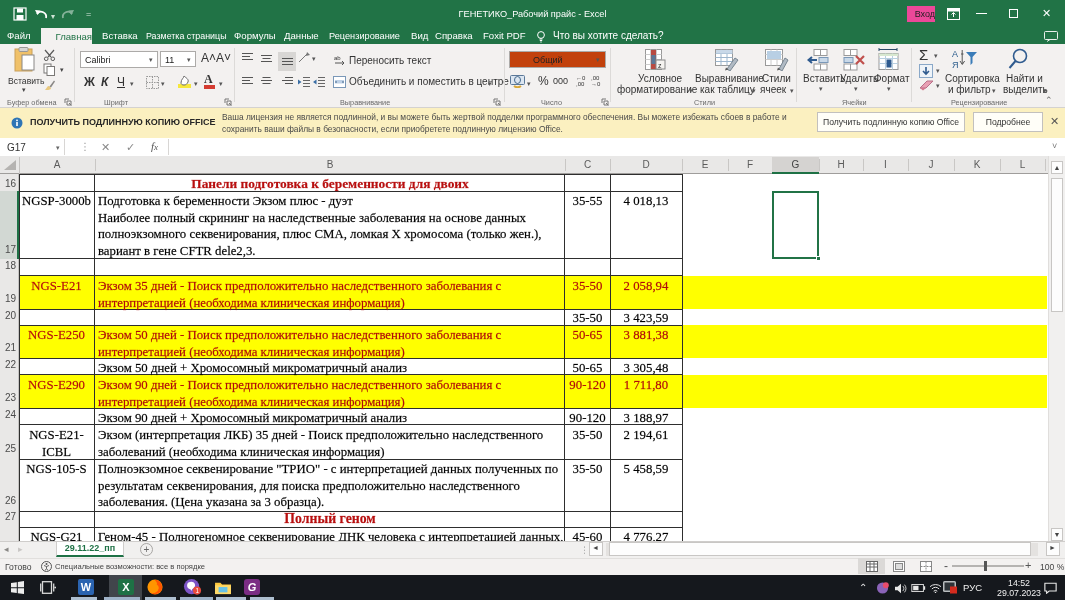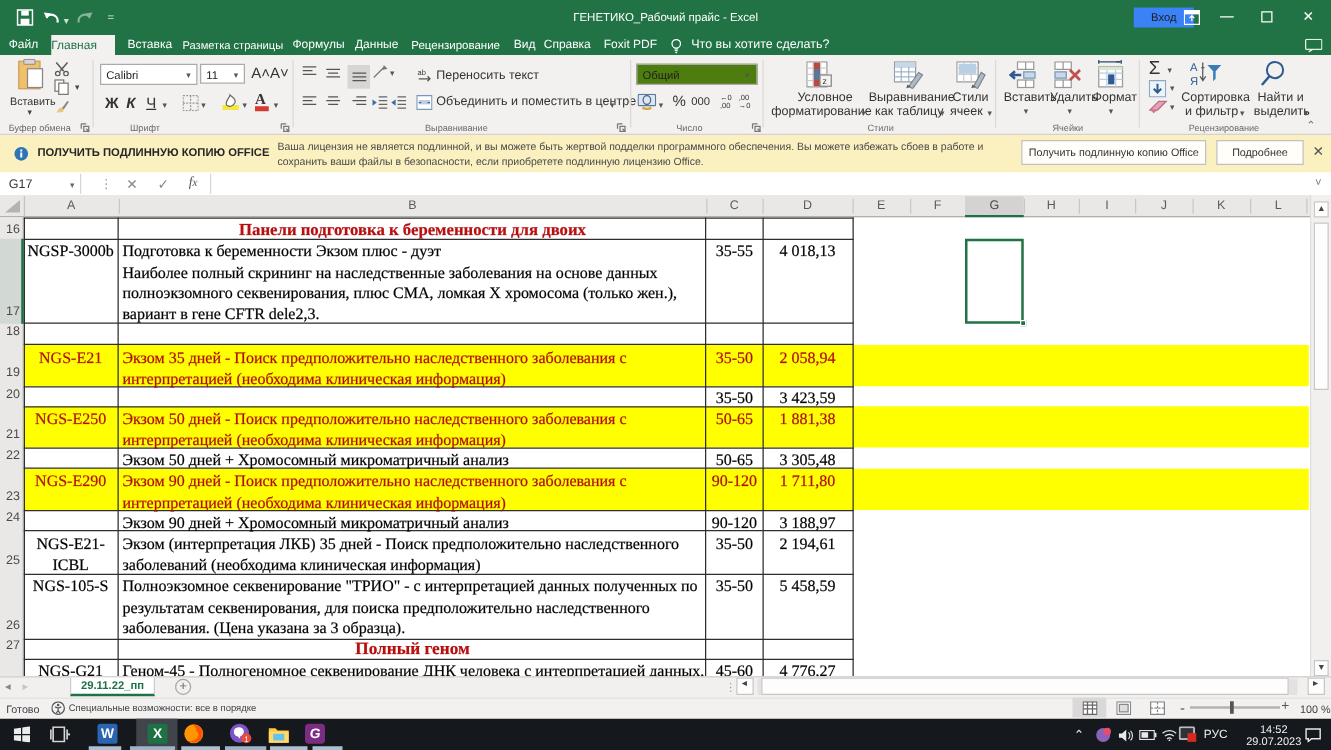--- a/index.html
+++ b/index.html
@@ -31,34 +31,34 @@
       <path d="M1 3 l2.5 5 3-4.5z" fill="#fff"></path>
     </svg>
 <div class="abs" style="left:51px;top:12px;color:#cfe3d6;font-size:8px">▾</div>
 <svg class="abs" style="left:60px;top:7px" width="15" height="13" viewBox="0 0 15 13" opacity="0.45">
       <path d="M3 11 a5 5 0 0 1 9-4" fill="none" stroke="#fff" stroke-width="1.8"></path>
       <path d="M14 3 l-2.5 5 -3-4.5z" fill="#fff"></path>
     </svg>
 <div class="abs" style="left:86px;top:9px;color:#d5e6dc;font-size:9px">=</div>
 <div class="abs" style="left:0;top:7px;width:1065px;text-align:center;color:#fff;font-size:9.2px;line-height:14px">ГЕНЕТИКО_Рабочий прайс  -  Excel</div>
 
-<div class="abs" style="left:907px;top:6px;width:48px;height:16px;background:#3b82f6;text-align:center;font-size:9px;line-height:16px;color:#1e1e1e">Вход</div>
+<div class="abs" style="left:907px;top:6px;width:28px;height:16px;background:#ec4899;text-align:right;font-size:9px;line-height:16px;color:#1e1e1e">Вход</div>
 <svg class="abs" style="left:947px;top:8px" width="13" height="12" viewBox="0 0 13 12">
       <rect x="0.5" y="0.5" width="12" height="11" fill="none" stroke="#fff"></rect>
       <rect x="0.5" y="0.5" width="12" height="3" fill="#fff"></rect>
       <path d="M6.5 9 l0 -4 M4.5 6.5 l2-2 2 2" stroke="#fff" fill="none"></path>
     </svg>
 <div class="abs" style="left:976px;top:13px;width:11px;height:1px;background:#fff"></div>
 <div class="abs" style="left:1009px;top:9px;width:9px;height:9px;border:1px solid #fff;box-sizing:border-box"></div>
 <div class="abs" style="left:1042px;top:7px;color:#fff;font-size:11px">✕</div>
 
 <div class="abs" style="left:0;top:28px;width:1065px;height:16px;background:#217346"></div>
 <div class="abs tabtx" style="left:7px;top:28px">Файл</div>
 <div class="abs" style="left:41px;top:28px;width:51px;height:16px;background:#f3f1f0"></div>
-<div class="abs" style="left:41px;top:28px;width:51px;text-align:left;color:#217346;font-size:9.6px;line-height:17px">Главная</div>
+<div class="abs" style="left:41px;top:28px;width:51px;text-align:right;color:#217346;font-size:9.6px;line-height:17px">Главная</div>
 <div class="abs tabtx" style="left:102px;top:28px">Вставка</div>
 <div class="abs tabtx" style="left:146px;top:28px;font-size:8.9px">Разметка страницы</div>
 <div class="abs tabtx" style="left:234px;top:28px">Формулы</div>
 <div class="abs tabtx" style="left:284px;top:28px">Данные</div>
 <div class="abs tabtx" style="left:329px;top:28px;font-size:9.2px">Рецензирование</div>
 <div class="abs tabtx" style="left:411px;top:28px">Вид</div>
 <div class="abs tabtx" style="left:435px;top:28px">Справка</div>
 <div class="abs tabtx" style="left:483px;top:28px">Foxit PDF</div>
 <svg class="abs" style="left:536px;top:31px" width="10" height="12" viewBox="0 0 10 12">
       <circle cx="5" cy="4" r="3.4" fill="none" stroke="#fff"></circle>
@@ -172,21 +172,21 @@
       <path d="M4 6 l-2 0 M11 6 l-2 0" stroke="#44688c"></path>
     </svg>
 <div class="rbt" style="left:349px;top:76px">Объединить и поместить в центре</div>
 <div class="abs" style="left:488px;top:80px;color:#555;font-size:7px">▾</div>
 <div class="glabel" style="left:340px">Выравнивание</div>
 <svg class="abs" style="left:493px;top:98px" width="8" height="8" viewBox="0 0 8 8">
       <path d="M1 1 h4 M1 1 v4 M3 3 h4 v4 h-4 z M5 5 l2.5 2.5" stroke="#777" fill="none"></path>
     </svg>
 <div class="sep" style="left:504px"></div>
 
-<div class="abs" style="left:509px;top:51px;width:97px;height:17px;background:#4d7c0f;border:1px solid #acaaa8;box-sizing:border-box;font-size:9px;color:#222;padding-left:4px;line-height:16px">Общий</div>
+<div class="abs" style="left:509px;top:51px;width:97px;height:17px;background:#c2410c;border:1px solid #acaaa8;box-sizing:border-box;font-size:9px;color:#222;padding-left:23px;line-height:16px">Общий</div>
 <div class="abs" style="left:596px;top:56px;color:#555;font-size:7px">▾</div>
 <svg class="abs" style="left:510px;top:75px" width="15" height="13" viewBox="0 0 15 13">
       <rect x="0.5" y="0.5" width="14" height="9" rx="1" fill="#dce6f1" stroke="#5a7898"></rect>
       <ellipse cx="7.5" cy="5" rx="3" ry="3.5" fill="none" stroke="#44688c"></ellipse>
       <path d="M4 11 c2 1.5 5 1.5 7 0" stroke="#d8a838" stroke-width="2" fill="none"></path>
     </svg>
 <div class="abs" style="left:527px;top:80px;color:#555;font-size:7px">▾</div>
 <div class="abs" style="left:538px;top:74px;font-size:12px;color:#333">%</div>
 <div class="abs" style="left:553px;top:76px;font-size:9px;color:#333;letter-spacing:0">000</div>
 <svg class="abs" style="left:576px;top:75px" width="11" height="12" viewBox="0 0 11 12">
@@ -410,21 +410,21 @@
 <div class="cell ry" style="left:98px;top:278px">Экзом 35 дней - Поиск предположительно наследственного заболевания с<br>интерпретацией (необходима клиническая информация)</div>
 <div class="cell ctr ry" style="left:565px;top:278px;width:45px">35-50</div>
 <div class="cell ctr ry" style="left:610px;top:278px;width:72px">2 058,94</div>
 
 <div class="cell ctr" style="left:565px;top:310px;width:45px">35-50</div>
 <div class="cell ctr" style="left:610px;top:310px;width:72px">3 423,59</div>
 
 <div class="cell red ctr" style="left:19px;top:327px;width:75px;font-weight:normal">NGS-E250</div>
 <div class="cell ry" style="left:98px;top:327px">Экзом 50 дней - Поиск предположительно наследственного заболевания с<br>интерпретацией (необходима клиническая информация)</div>
 <div class="cell ctr ry" style="left:565px;top:327px;width:45px">50-65</div>
-<div class="cell ctr ry" style="left:610px;top:327px;width:72px">1 881,38</div>
+<div class="cell ctr ry" style="left:610px;top:327px;width:72px">3 881,38</div>
 
 <div class="cell" style="left:98px;top:360px">Экзом 50 дней + Хромосомный микроматричный анализ</div>
 <div class="cell ctr" style="left:565px;top:360px;width:45px">50-65</div>
 <div class="cell ctr" style="left:610px;top:360px;width:72px">3 305,48</div>
 
 <div class="cell red ctr" style="left:19px;top:377px;width:75px;font-weight:normal">NGS-E290</div>
 <div class="cell ry" style="left:98px;top:377px">Экзом 90 дней - Поиск предположительно наследственного заболевания с<br>интерпретацией (необходима клиническая информация)</div>
 <div class="cell ctr ry" style="left:565px;top:377px;width:45px">90-120</div>
 <div class="cell ctr ry" style="left:610px;top:377px;width:72px">1 711,80</div>
 

